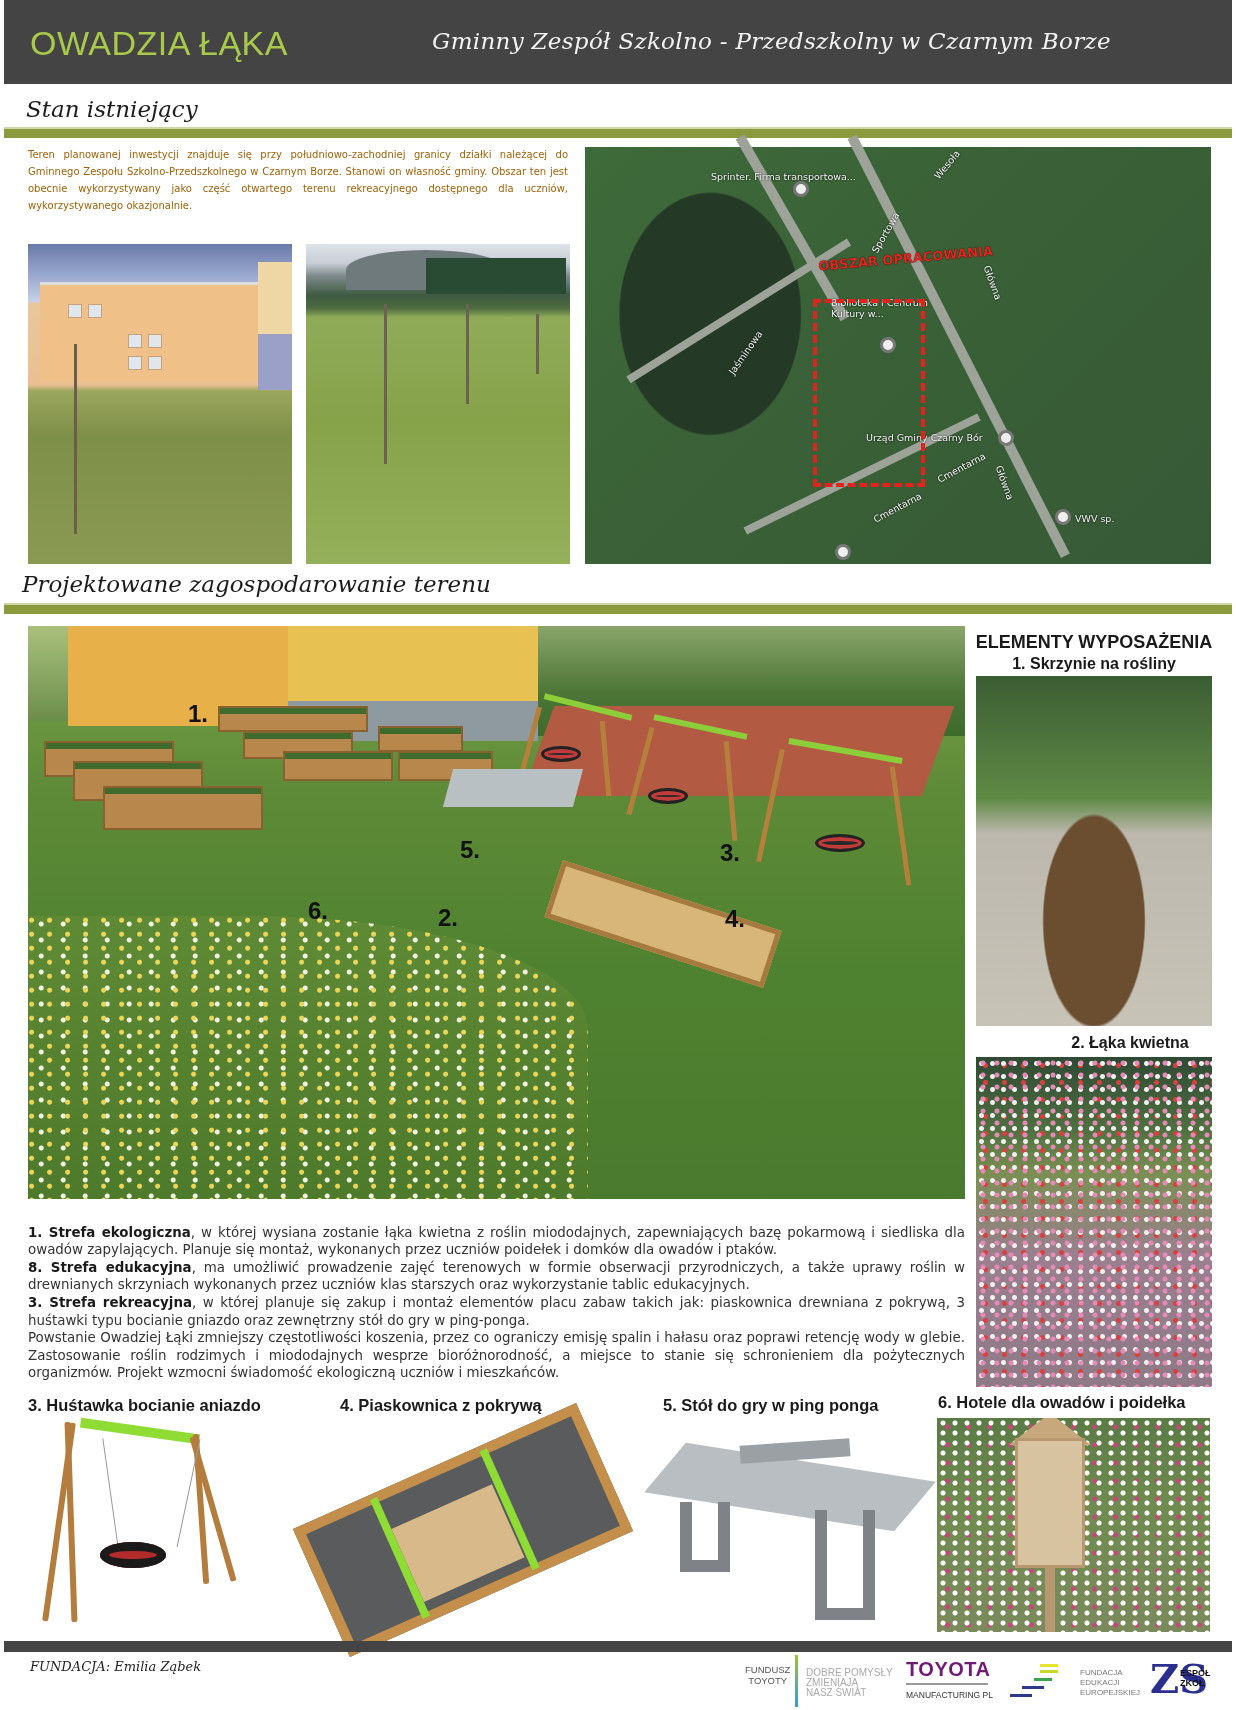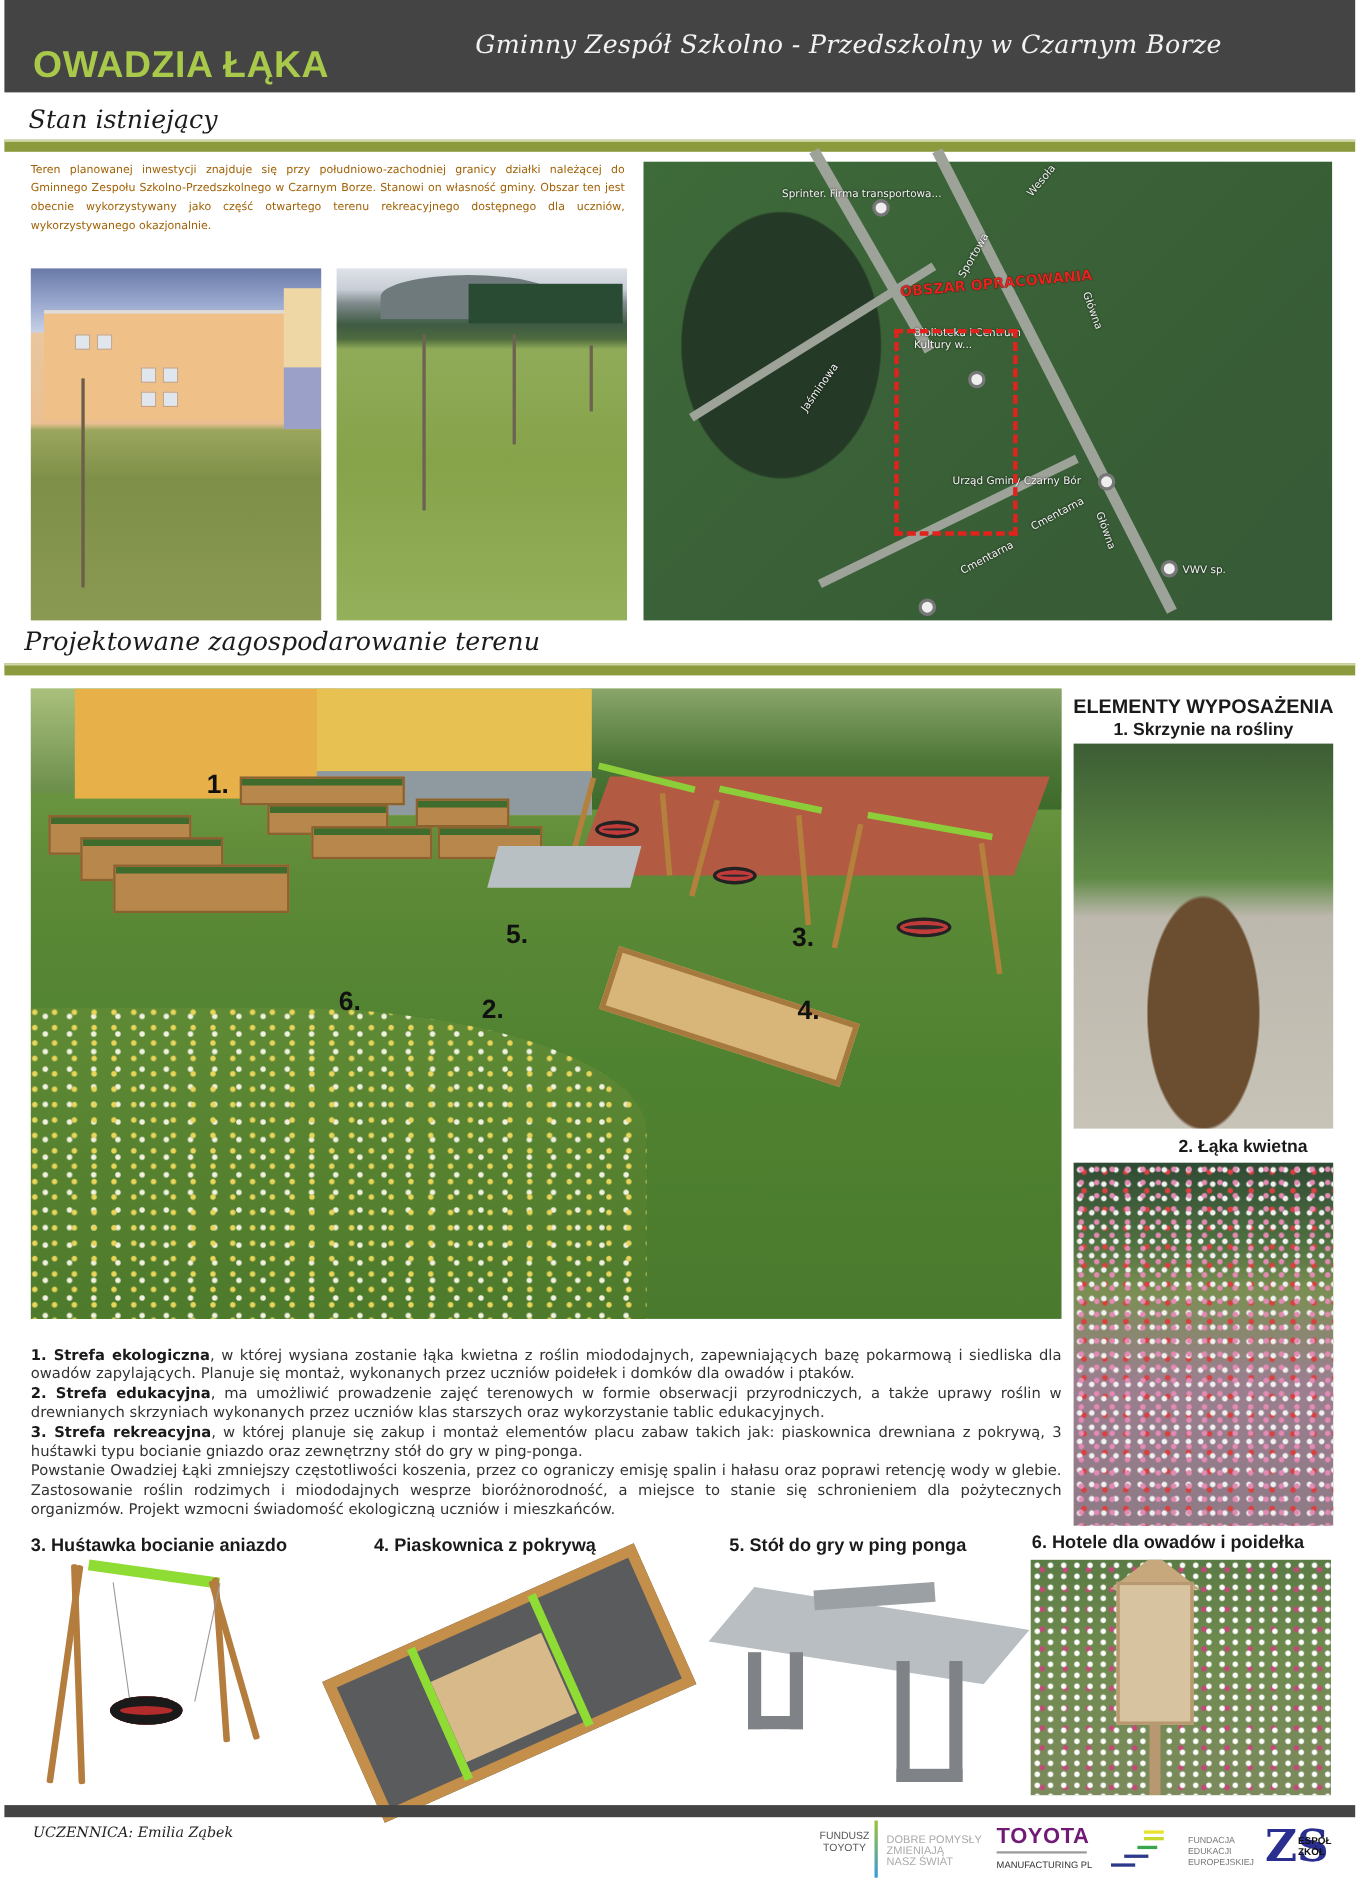--- a/index.html
+++ b/index.html
@@ -2,21 +2,21 @@
 <html><head>
 <meta charset="utf-8">
 <style>
   * { box-sizing: border-box; margin: 0; padding: 0; }
   html, body { width: 1236px; height: 1710px; background: #fff; overflow: hidden; }
   body { position: relative; font-family: "DejaVu Sans", sans-serif; color: #2a2a2a; }
   .abs { position: absolute; }
 
   
   .header { left: 4px; top: 0; width: 1228px; height: 84px; background: #444444; }
-  .brand { left: 30px; top: 24px; font-family: "Liberation Sans", sans-serif; font-weight: bold; font-size: 34px; color: #a9c94a; letter-spacing: 0.5px; margin-top: 16px; }
+  .brand { left: 30px; top: 24px; font-family: "Liberation Sans", sans-serif; font-weight: normal; font-size: 34px; color: #a9c94a; letter-spacing: 0.5px; }
   .school { left: 432px; top: 28px; font-family: "DejaVu Serif", serif; font-style: italic; font-size: 23px; color: #f2f2f2; letter-spacing: 0.3px; }
 
   .sec-title { font-family: "DejaVu Serif", serif; font-style: italic; font-size: 23px; color: #1c1c1c; }
   .greenbar { left: 4px; width: 1228px; height: 11px; background: #8a9a3c; border-top: 2px solid #cdd7a6; }
 
   .intro { left: 28px; top: 146px; width: 540px; font-size: 10px; line-height: 17px; text-align: justify; color: #a16207; }
 
   .photo { overflow: hidden; }
   
   .ph1 { left: 28px; top: 244px; width: 264px; height: 320px;
@@ -225,21 +225,21 @@
 
 <div class="abs side-head">ELEMENTY WYPOSAŻENIA</div>
 <div class="abs side-sub" style="left:966px;top:655px;width:256px;">1. Skrzynie na rośliny</div>
 <div class="abs photo side1"></div>
 <div class="abs side-sub" style="left:1002px;top:1034px;width:256px;">2. Łąka kwietna</div>
 <div class="abs photo side2"></div>
 
 <div class="abs desc">
   <br>
   <b>1. Strefa ekologiczna</b><span>, w której wysiana zostanie łąka kwietna z roślin miododajnych, zapewniających bazę pokarmową i siedliska dla owadów zapylających. Planuje się montaż, wykonanych przez uczniów poidełek i domków dla owadów i ptaków.</span><br>
-  <b>2. Strefa edukacyjna</b><span>, ma umożliwić prowadzenie zajęć terenowych w formie obserwacji przyrodniczych, a także uprawy roślin w drewnianych skrzyniach wykonanych przez uczniów klas starszych oraz wykorzystanie tablic edukacyjnych.</span><br>
+  <b>8. Strefa edukacyjna</b><span>, ma umożliwić prowadzenie zajęć terenowych w formie obserwacji przyrodniczych, a także uprawy roślin w drewnianych skrzyniach wykonanych przez uczniów klas starszych oraz wykorzystanie tablic edukacyjnych.</span><br>
   <b>3. Strefa rekreacyjna</b><span>, w której planuje się zakup i montaż elementów placu zabaw takich jak: piaskownica drewniana z pokrywą, 3 huśtawki typu bocianie gniazdo oraz zewnętrzny stół do gry w ping-ponga.</span><br>
   <span>Powstanie Owadziej Łąki zmniejszy częstotliwości koszenia, przez co ograniczy emisję spalin i hałasu oraz poprawi retencję wody w glebie. Zastosowanie roślin rodzimych i miododajnych wesprze bioróżnorodność, a miejsce to stanie się schronieniem dla pożytecznych organizmów. Projekt wzmocni świadomość ekologiczną uczniów i mieszkańców.</span>
 </div>
 
 <div class="abs prod-title" style="left:28px;top:1396px;">3. Huśtawka bocianie aniazdo</div>
 <div class="abs prod-title" style="left:340px;top:1396px;">4. Piaskownica z pokrywą</div>
 <div class="abs prod-title" style="left:663px;top:1396px;">5. Stół do gry w ping ponga</div>
 <div class="abs prod-title" style="left:938px;top:1393px;">6. Hotele dla owadów i poidełka</div>
 
 <div class="abs prod" style="left:28px;width:240px;">
@@ -266,21 +266,21 @@
   <div class="pp-leg" style="left:175px;top:88px;height:110px;width:60px"></div>
 </div>
 <div class="abs photo hotel">
   <div class="roof"></div>
   <div class="house"></div>
   <div class="pole"></div>
 </div>
 
 <div class="abs footer-bar"></div>
 <div class="abs credits">
-  <div>UCZENNICA: Emilia Ząbek</div>
+  <div>FUNDACJA: Emilia Ząbek</div>
 </div>
 
 <div class="logo logo-fundusz">
   <div>FUNDUSZ</div>
   <div>TOYOTY</div>
 </div>
 <div class="logo logo-fundusz-bar"></div>
 <div class="logo logo-dobre">
   <div>DOBRE POMYSŁY</div>
   <div>ZMIENIAJĄ</div>

